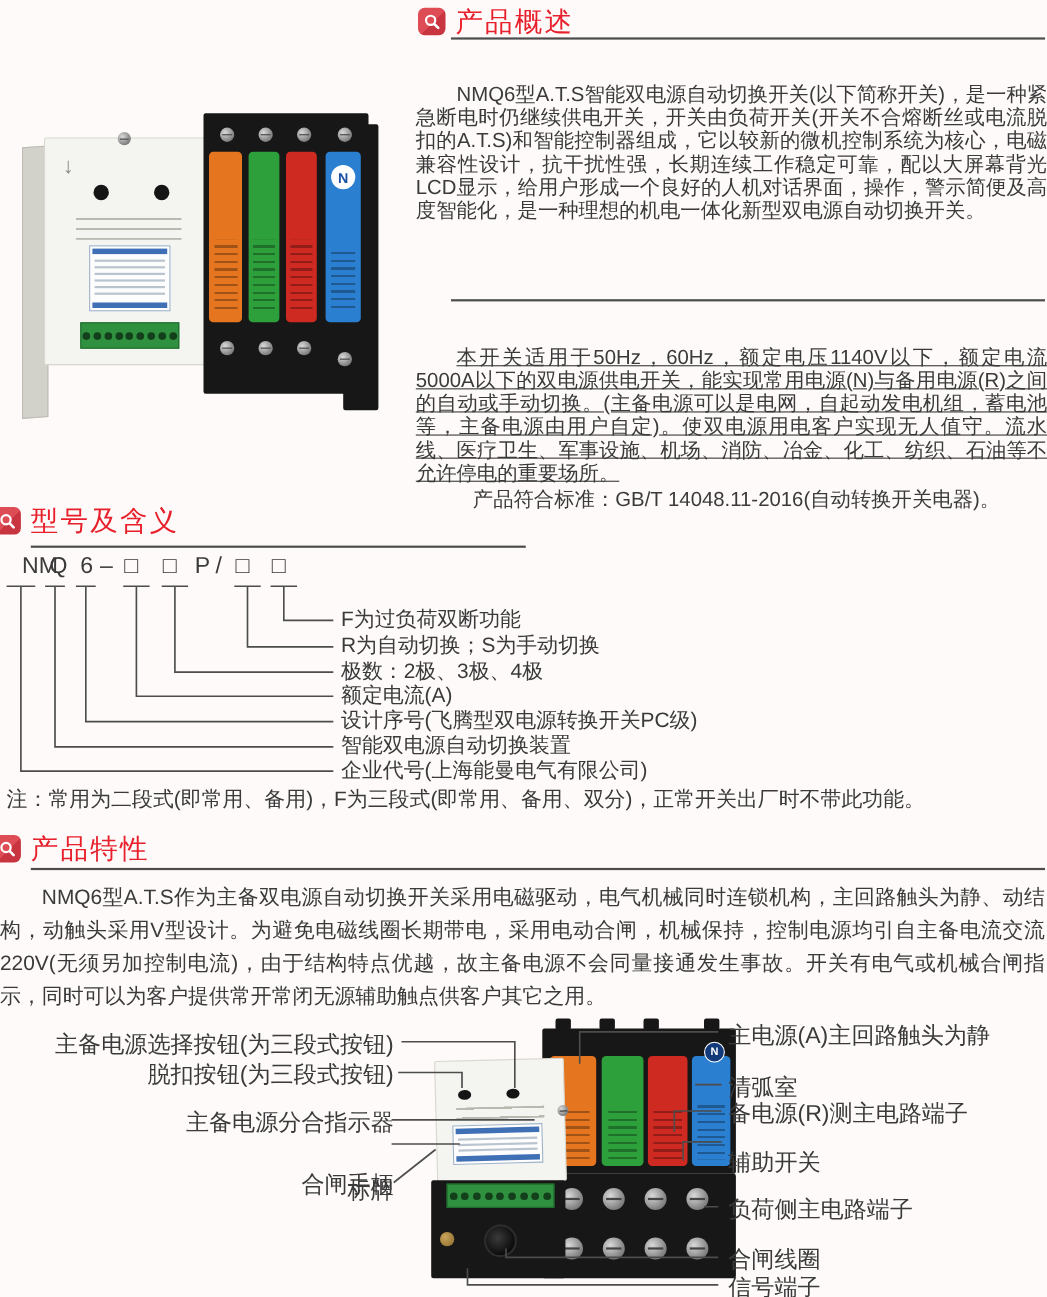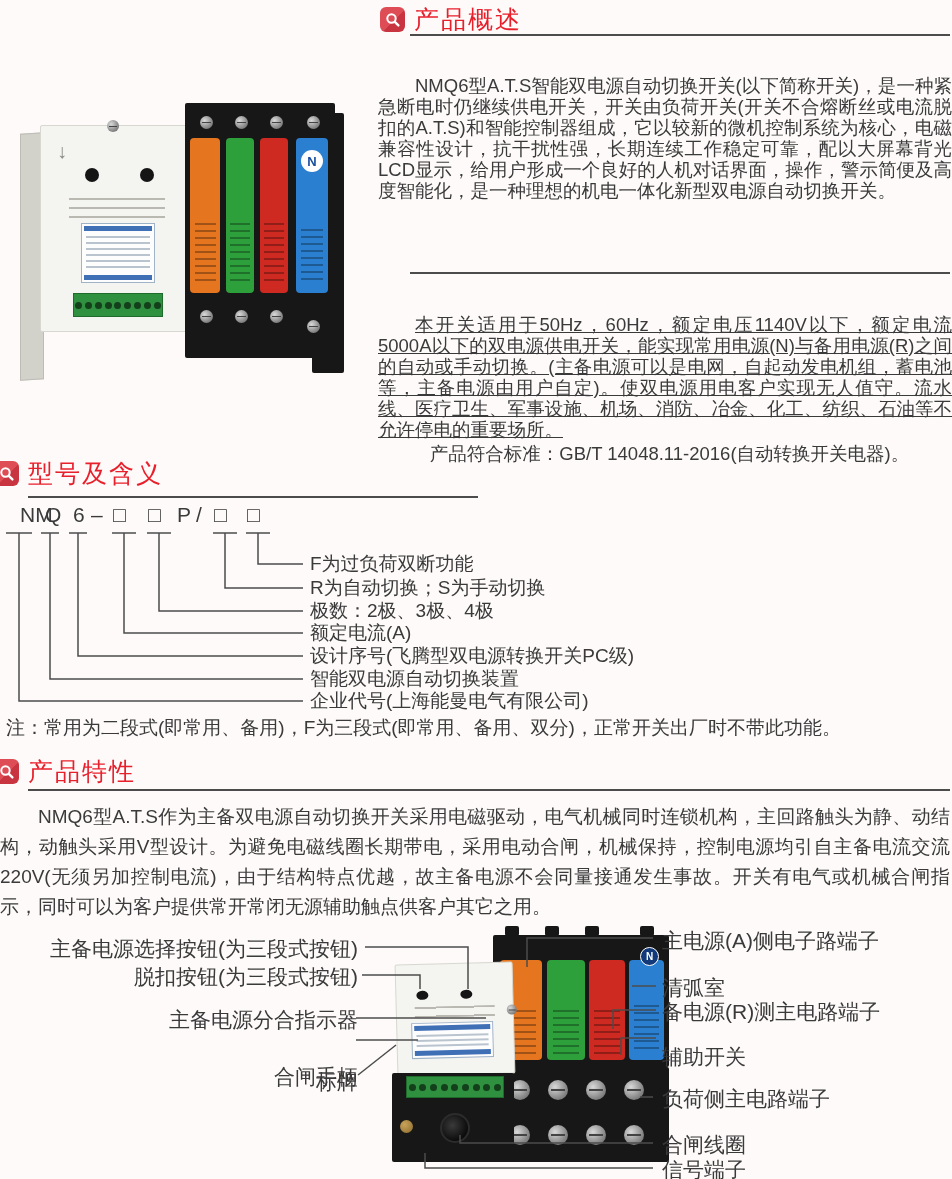--- a/index.html
+++ b/index.html
@@ -255,21 +255,21 @@
       <path d="M653 218 H460 V210"></path>
       <path d="M653 243 H425 V228"></path>
     </svg>
 
     <div class="lbl-l" style="top:10px;">主备电源选择按钮(为三段式按钮)</div>
     <div class="lbl-l" style="top:38px;">脱扣按钮(为三段式按钮)</div>
     <div class="lbl-l" style="top:81px;">主备电源分合指示器</div>
     <div class="lbl-l" style="top:103px;margin-top:40px;">标牌</div>
     <div class="lbl-l" style="top:138px;">合闸手柄</div>
 
-    <div class="lbl-r" style="top:2px;">主电源(A)侧电子路端子</div>
+    <div class="lbl-r" style="top:2px;">主电源(A)主回路触头为静</div>
     <div class="lbl-r" style="top:49px;">清弧室</div>
     <div class="lbl-r" style="top:73px;">备电源(R)测主电路端子</div>
     <div class="lbl-r" style="top:118px;text-align:center;">辅助开关</div>
     <div class="lbl-r" style="top:160px;">负荷侧主电路端子</div>
     <div class="lbl-r" style="top:206px;">合闸线圈</div>
     <div class="lbl-r" style="top:231px;">信号端子</div>
   </div>
 
 </div>
 

